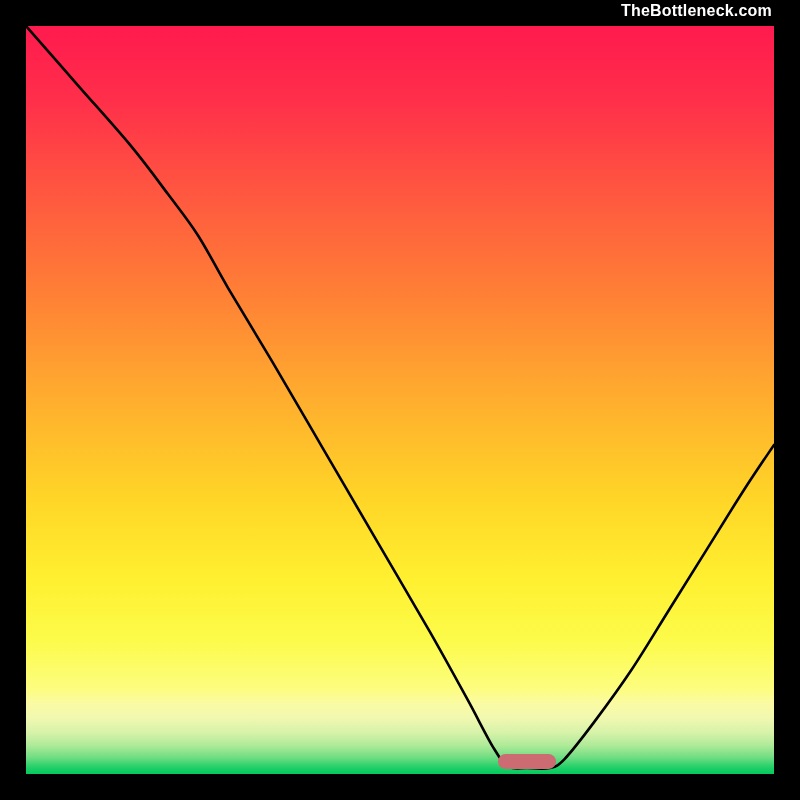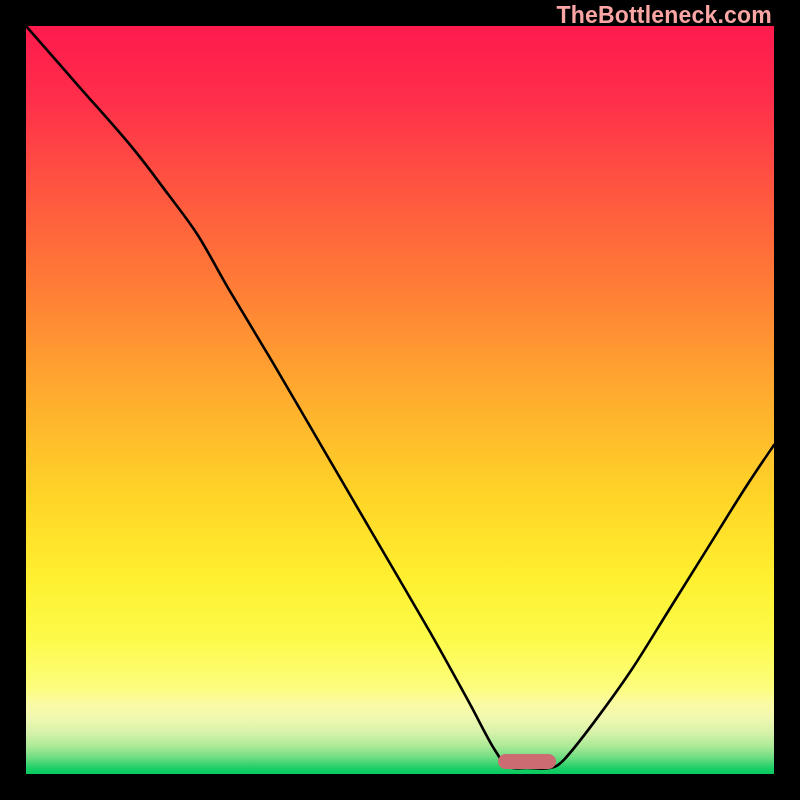--- a/index.html
+++ b/index.html
@@ -36,23 +36,23 @@
     position: absolute;
     width: 58px;
     height: 15px;
     border-radius: 8px;
     background: #cc6b72;
   }
   .watermark {
     position: absolute;
     top: 2px;
     right: 28px;
-    font-size: 23px;
+    font-size: 16px;
     font-weight: 600;
-    color: #fca5a5;
+    color: #ffffff;
     letter-spacing: 0.2px;
   }
 </style>
 </head>
 <body>
 
 <div class="frame">
 
   <div class="watermark">TheBottleneck.com</div>
 

